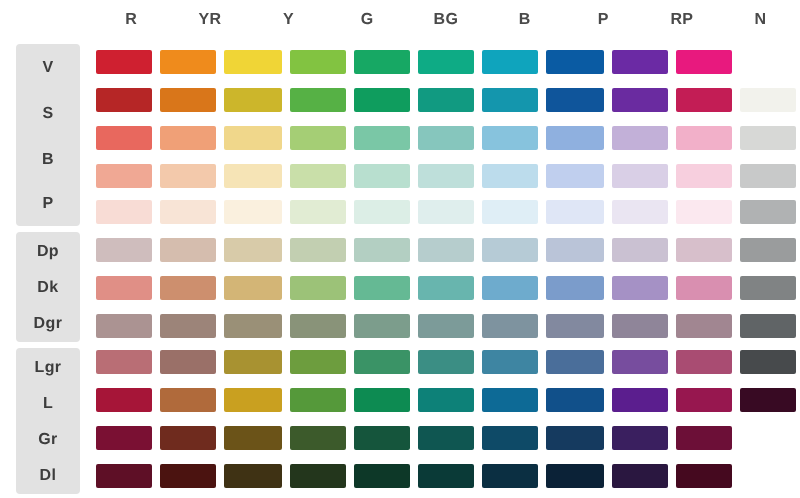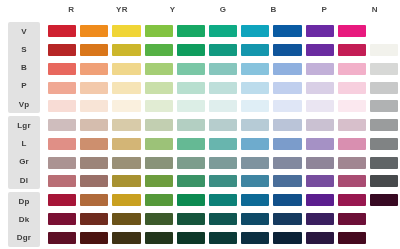--- a/index.html
+++ b/index.html
@@ -130,46 +130,47 @@
 
 <div id="chart-root">
 
   <div id="col-header">
     <div class="corner-spacer"></div>
     <div class="hcells" id="header-cells">
         <div class="col-label">R</div>
         <div class="col-label">YR</div>
         <div class="col-label">Y</div>
         <div class="col-label">G</div>
+        <div class="col-label">BG</div>
         <div class="col-label">B</div>
         <div class="col-label">P</div>
+        <div class="col-label">RP</div>
         <div class="col-label neutral-col">N</div>
       </div>
   </div>
 
   <div id="chart-body">
     <div id="row-rail">
         <div class="rail-group" style="flex: 5 1 0px;">
           <div class="row-label">V</div>
           <div class="row-label">S</div>
           <div class="row-label">B</div>
           <div class="row-label">P</div>
-          <div class="row-label">Vp</div>
+        </div>
+        <div class="rail-group" style="flex: 3 1 0px;">
+          <div class="row-label">Dp</div>
+          <div class="row-label">Dk</div>
+          <div class="row-label">Dgr</div>
         </div>
         <div class="rail-group" style="flex: 4 1 0px;">
           <div class="row-label">Lgr</div>
           <div class="row-label">L</div>
           <div class="row-label">Gr</div>
           <div class="row-label">Dl</div>
         </div>
-        <div class="rail-group" style="flex: 3 1 0px;">
-          <div class="row-label">Dp</div>
-          <div class="row-label">Dk</div>
-          <div class="row-label">Dgr</div>
-        </div>
       </div>
     <div id="swatch-grid">
         <div class="swatch-row">
           <div class="swatch-cell">
             <div class="swatch" title="#cf2030" style="background: rgb(207, 32, 48);"></div>
           </div>
           <div class="swatch-cell">
             <div class="swatch" title="#ef8b1c" style="background: rgb(239, 139, 28);"></div>
           </div>
           <div class="swatch-cell">

